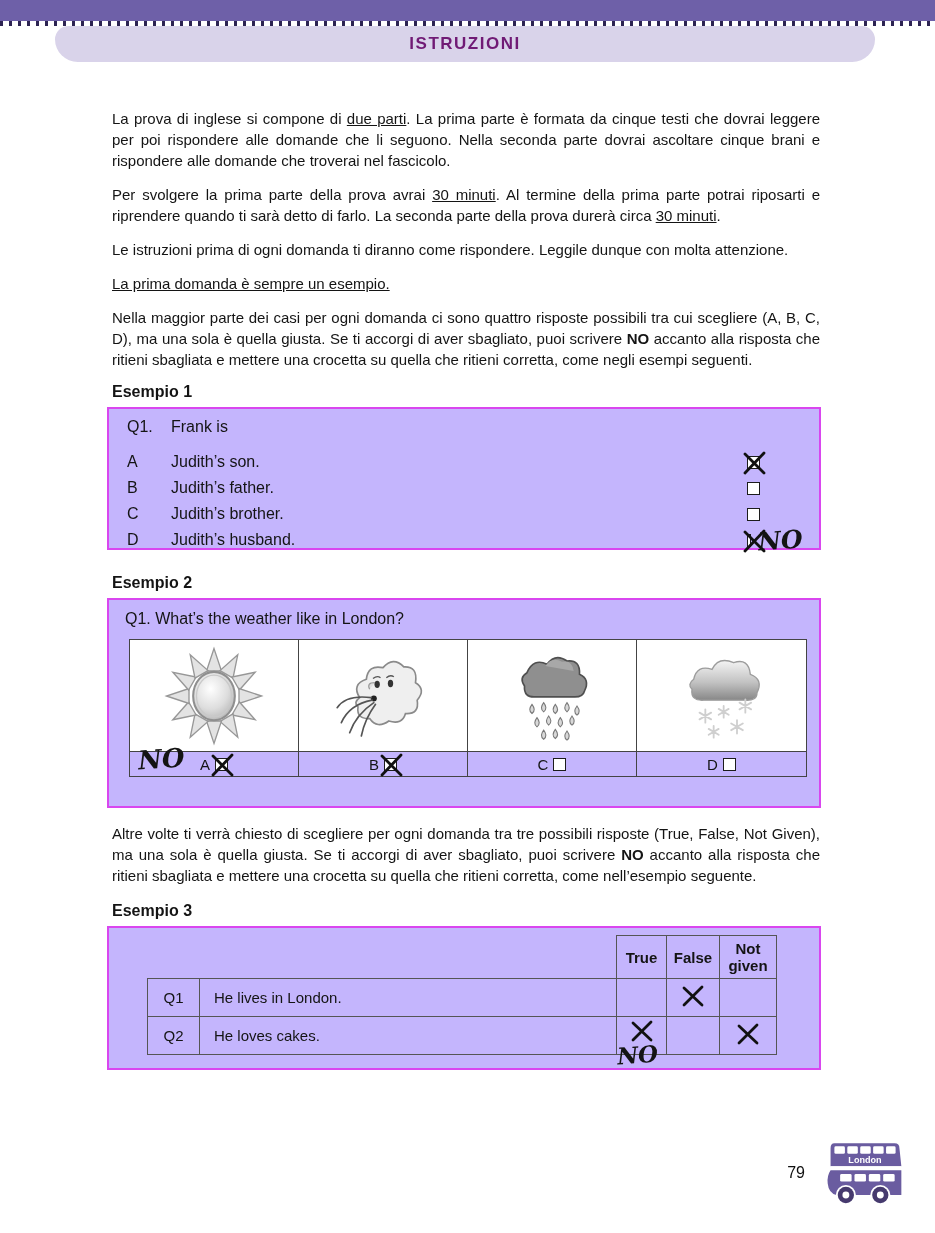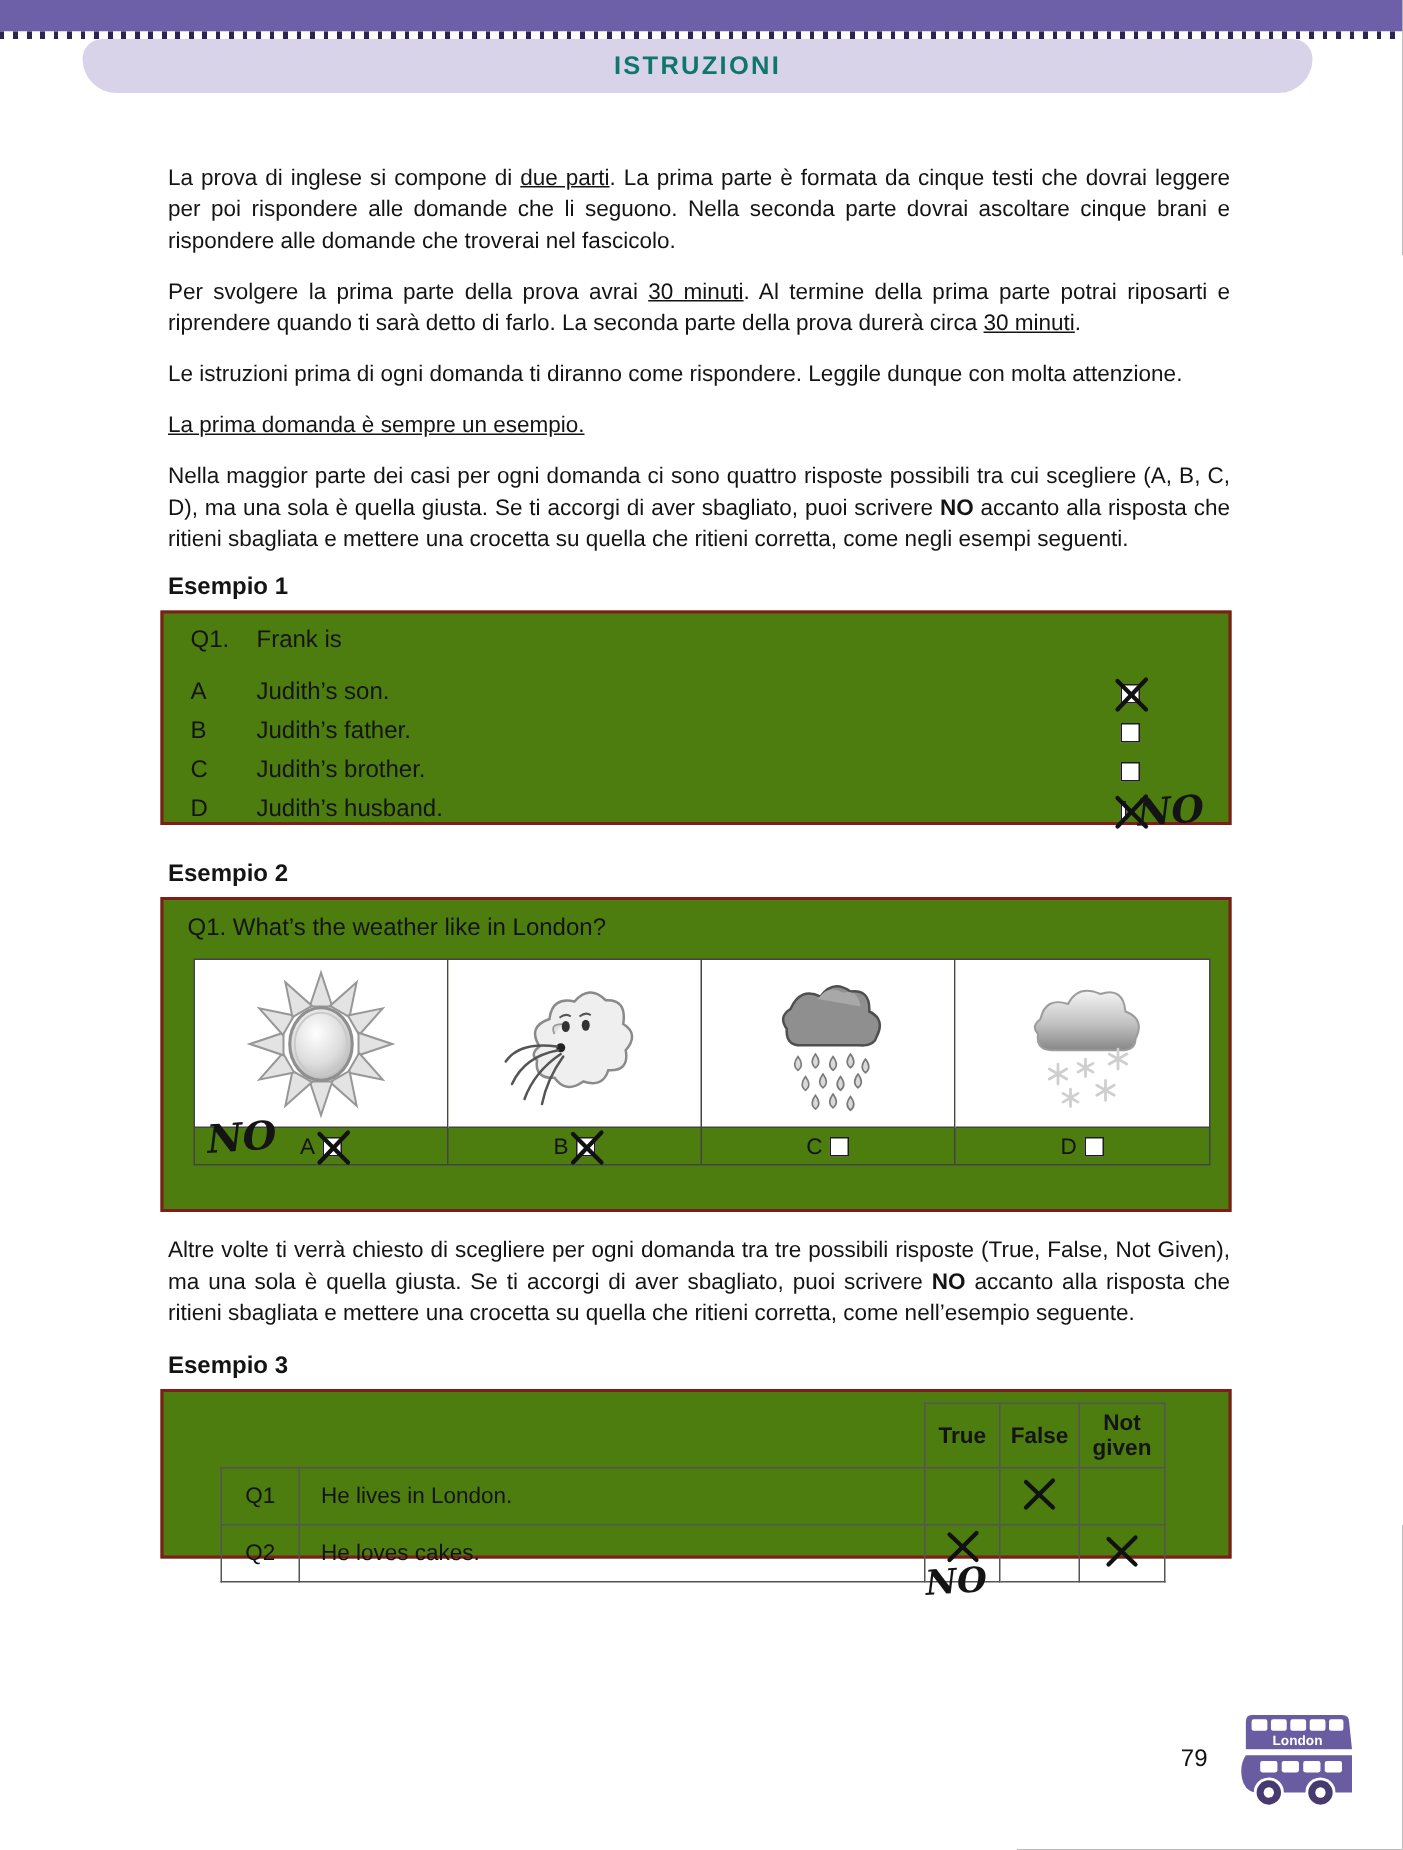--- a/index.html
+++ b/index.html
@@ -10,31 +10,31 @@
     font-family:"Liberation Sans", sans-serif; color:#141414;
   }
   
   .topbar { height:21px; background:#6E60A8; }
   .dots-row { height:5px; background:repeating-linear-gradient(to right,#2D2452 0 3px,#ffffff 3px 9px); }
   .title-band {
     margin-left:55px; width:820px; height:36px; background:#D9D3EA;
     border-radius:14px 14px 24px 24px;
     display:flex; align-items:center; justify-content:center;
   }
-  .title-band .ttl { color:#0f766e; font-weight:bold; font-size:17px; letter-spacing:1.5px; }
+  .title-band .ttl { color:#701a75; font-weight:bold; font-size:17px; letter-spacing:1.5px; }
   
   .content { padding:46px 115px 0 112px; }
   p.body { font-size:15px; line-height:21px; text-align:justify; margin:0 0 13px 0; }
   .u { text-decoration:underline;margin-top:28px; }
   .b { font-weight:bold; }
   h3.esempio { font-size:16px; font-weight:bold; margin:0 0 6px 0; }
   h3.mt1 { margin-top:24px; }
   h3.mt2 { margin-top:16px; }
   
-  .exbox { border:2px solid #7f1d1d; margin-left:-5px; width:714px; background:#4d7c0f; }
+  .exbox { border:2px solid #d946ef; margin-left:-5px; width:714px; background:#c4b5fd; }
   
   .box1 { padding:9px 16px 8px 18px; height:143px; }
   .q-row { font-size:16px; height:24px; margin-bottom:7px; display:flex; }
   .q-num { width:44px; }
   .opt-row { display:flex; align-items:center; height:26px; font-size:16px; }
   .opt-letter { width:44px; }
   .opt-text { flex:1; }
   .check-area { width:56px; display:flex; align-items:center; position:relative; }
   .checkbox { width:13px; height:13px; border:1.7px solid #1c1c1c; display:inline-block; position:relative; background:#fff; }
   .checkbox svg.xmark { position:absolute; left:-5px; top:-6px; overflow:visible; }
@@ -47,21 +47,21 @@
   .box2 { padding:10px 16px 12px 14px; height:210px; }
   .q2-title { font-size:16px; margin-bottom:11px; margin-left:2px; }
   .weather-table { display:grid; grid-template-columns:repeat(4,1fr); width:678px; margin-left:6px; border:1.5px solid #444; }
   .img-cell { height:112px; border-right:1px solid #444; border-bottom:1px solid #444;
     display:flex; align-items:center; justify-content:center; background:#fff; }
   .img-cell.last, .ans-cell.last { border-right:none; }
   .ans-cell { height:24px; display:flex; align-items:center; justify-content:center; gap:5px;
     font-size:15px; border-right:1px solid #444; position:relative; }
   .no-a { position:absolute; left:8px; top:-6px; font-size:26px; }
   
-  .box3 { height:113px; position:relative; }
+  .box3 { height:144px; position:relative; }
   .t3 { position:absolute; left:38px; top:7px; border-collapse:collapse; table-layout:fixed; }
   .t3 td { border:1px solid #555; font-size:15px; vertical-align:middle; position:relative; }
   .t3 td.nb { border:none; }
   .t3 tr.hdr td { height:43px; text-align:center; font-weight:bold; line-height:17px; }
   .t3 tr.row td { height:38px; }
   .t3 td.qcell { text-align:center; }
   .t3 td.stmt { padding-left:14px; }
   .t3 td.mark { text-align:center; overflow:visible; }
   .no-t3 { position:absolute; left:0px; top:26px; font-size:23px; z-index:3; }
   .c-q { width:52px; } .c-s { width:417px; } .c-t { width:50px; } .c-f { width:53px; } .c-n { width:57px; }

